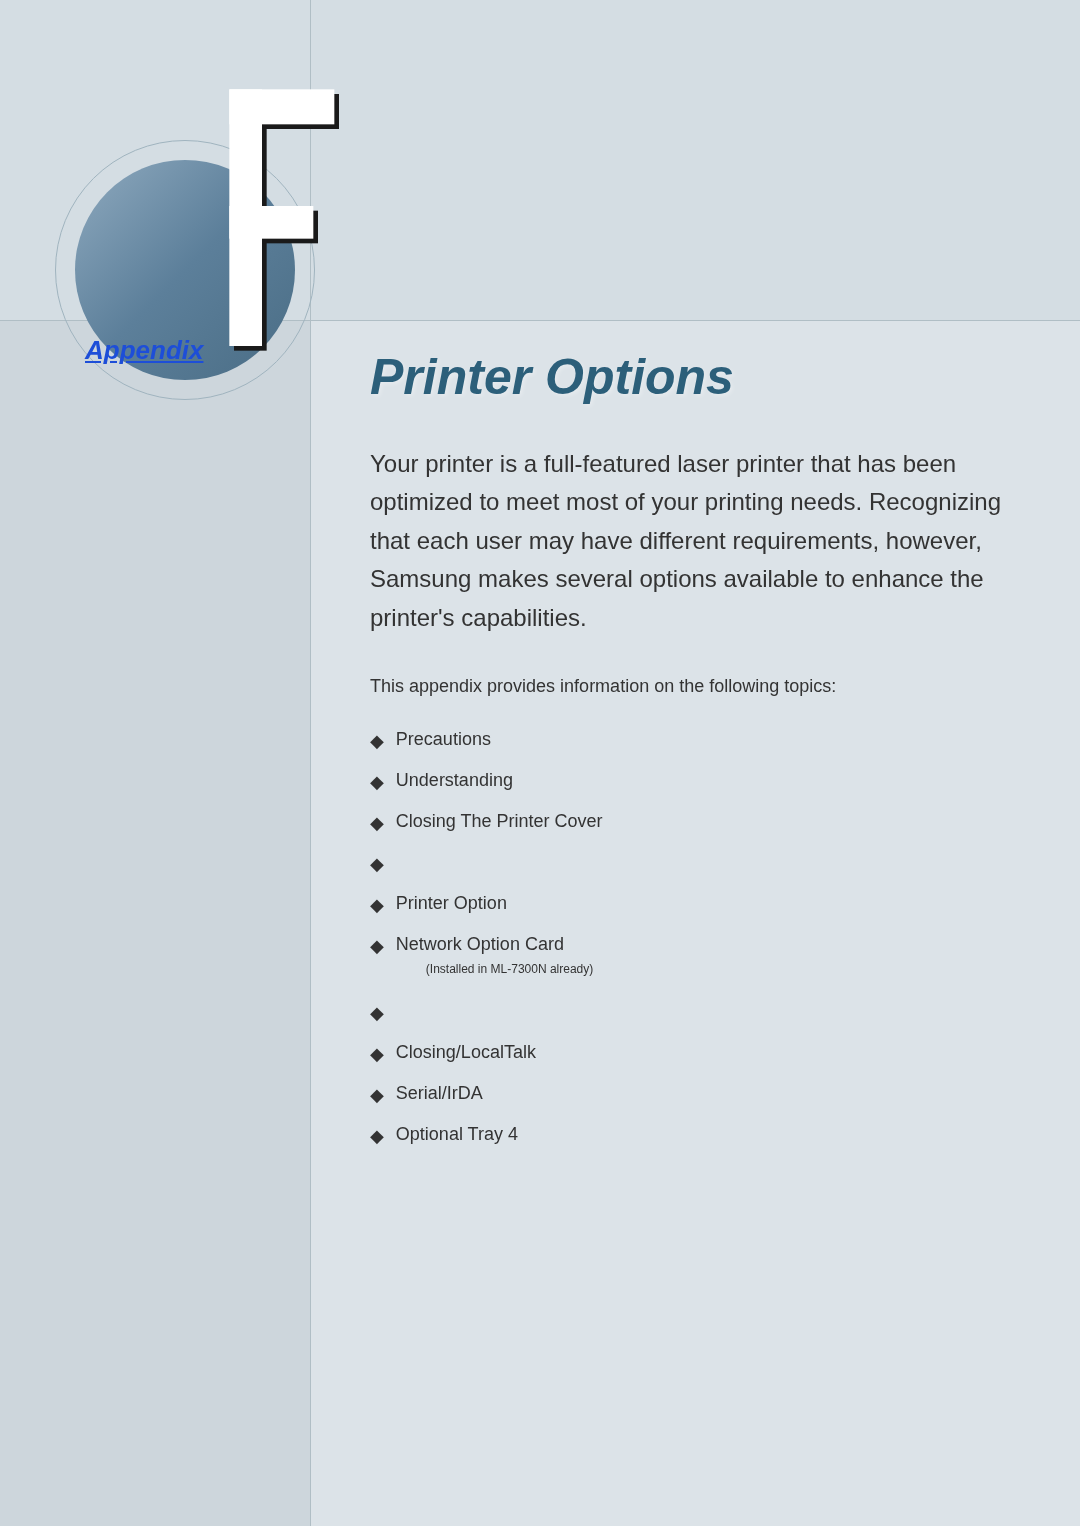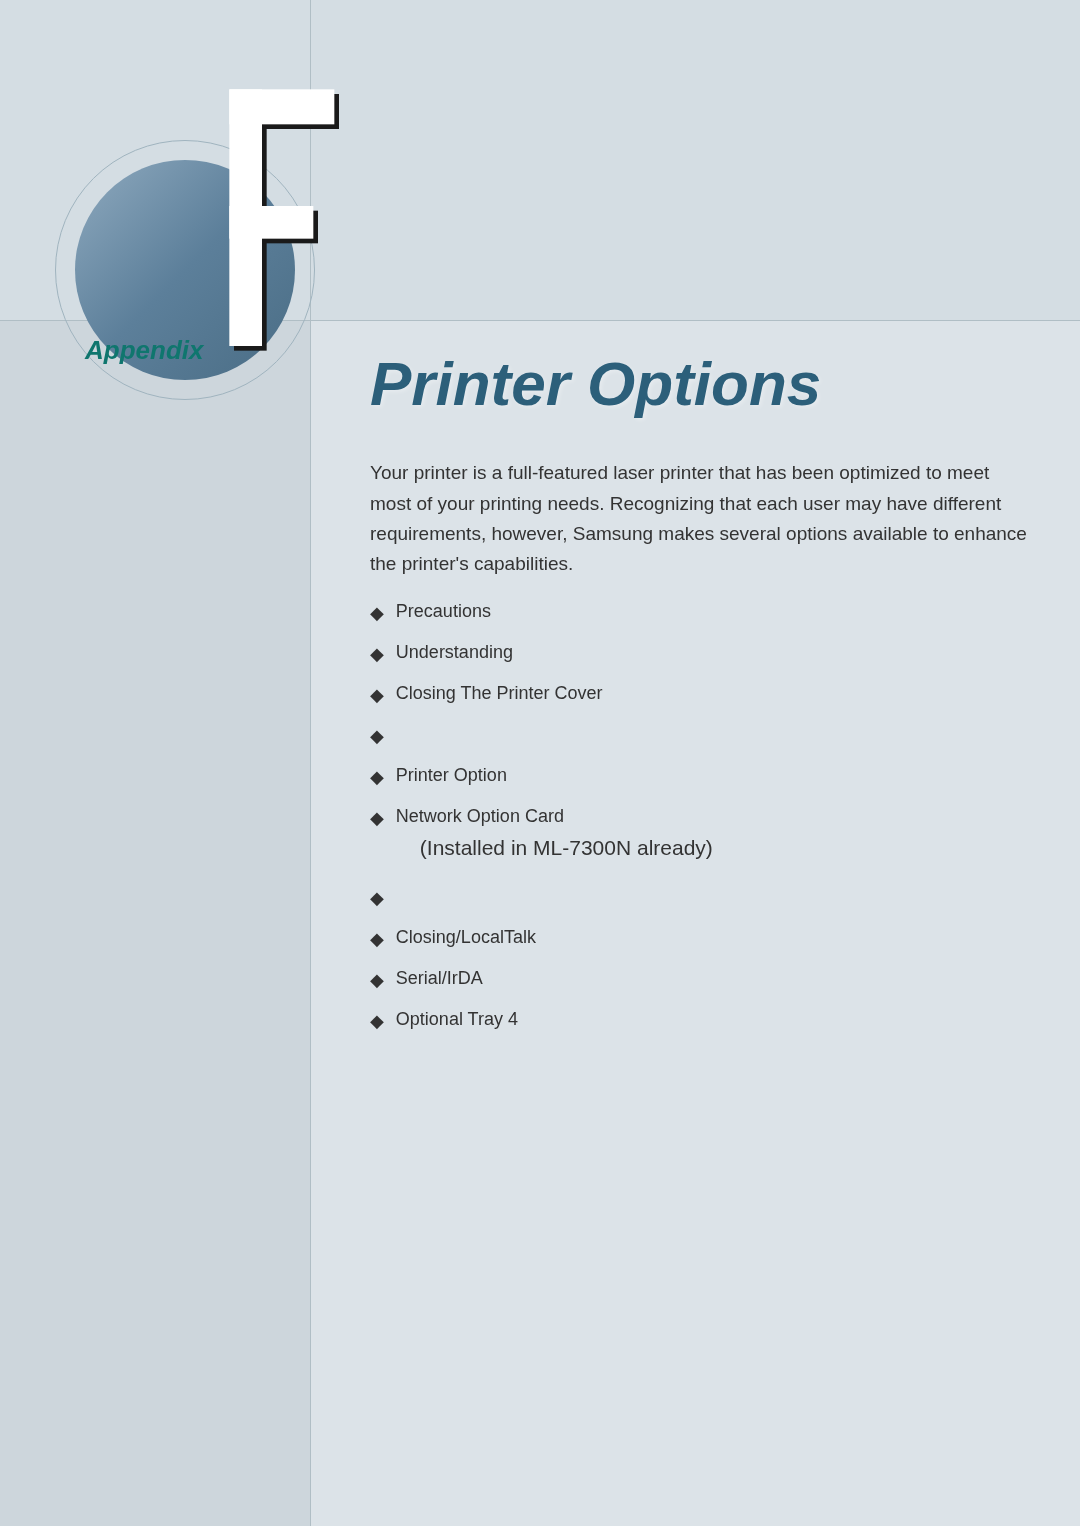--- a/index.html
+++ b/index.html
@@ -84,26 +84,27 @@
       width: 220px;
       height: 220px;
       border-radius: 50%;
       background: linear-gradient(135deg, #8faabf 0%, #5c7f9a 50%, #4a6d85 100%);
     }
 
     .appendix-label {
       position: absolute;
       top: 195px;
       left: 30px;
-      color: #0f766e;
+      color: #1d4ed8;
       font-size: 26px;
       font-weight: bold;
       font-style: italic;
       z-index: 10;
       font-family: Arial, sans-serif;
+      text-decoration: underline;
     }
 
     
     .big-f {
       position: absolute;
       top: 80px;
       left: 220px;
       width: 140px;
       height: 280px;
       z-index: 20;
@@ -117,35 +118,35 @@
     
     .main-content {
       position: absolute;
       top: 350px;
       left: 370px;
       width: 660px;
     }
 
     
     .page-title {
-      font-size: 62px;
+      font-size: 50px;
       font-weight: bold;
       font-style: italic;
       color: #2c5f7a;
       line-height: 1.1;
       margin-bottom: 40px;
       font-family: Arial, sans-serif;
       text-shadow: 2px 2px 4px rgba(255,255,255,0.3);
     }
 
     .intro-text {
-      font-size: 19px;
+      font-size: 24px;
       line-height: 1.6;
       color: #333;
-      margin-bottom: 18px;
+      margin-bottom: 35px;
       font-family: Arial, sans-serif;
     }
 
     .topics-intro {
       font-size: 18px;
       line-height: 1.6;
       color: #333;
       margin-bottom: 25px;
       font-family: Arial, sans-serif;
     }
@@ -167,24 +168,24 @@
 
     .bullet {
       color: #333;
       margin-right: 12px;
       font-size: 18px;
       margin-top: 2px;
       flex-shrink: 0;
     }
 
     .sub-item {
-      margin-left: 24px;
+      margin-left: 30px;
       margin-top: 2px;
       margin-bottom: 8px;
-      font-size: 21px;
+      font-size: 12px;
       color: #333;
       font-family: Arial, sans-serif;
       display: block;
       text-align: center;
     }
   </style>
 </head>
 <body>
 
 <div class="left-panel"></div>
@@ -210,20 +211,21 @@
     <rect x="8" y="8" width="90" height="30" fill="white"></rect>
     <rect x="8" y="108" width="72" height="28" fill="white"></rect>
   </svg>
 </div>
 
 <div class="main-content">
   <h1 class="page-title">Printer Options</h1>
 
   <p class="intro-text">Your printer is a full-featured laser printer that has been optimized to meet most of your printing needs. Recognizing that each user may have different requirements, however, Samsung makes several options available to enhance the printer's capabilities.</p>
 
+  <p class="topics-intro">This appendix provides information on the following topics:</p>
 
   <ul class="topics-list">
     <li>
       <span class="bullet">◆</span>
       <span>Precautions</span>
     </li>
     <li>
       <span class="bullet">◆</span>
       <span>Understanding</span>
     </li>

